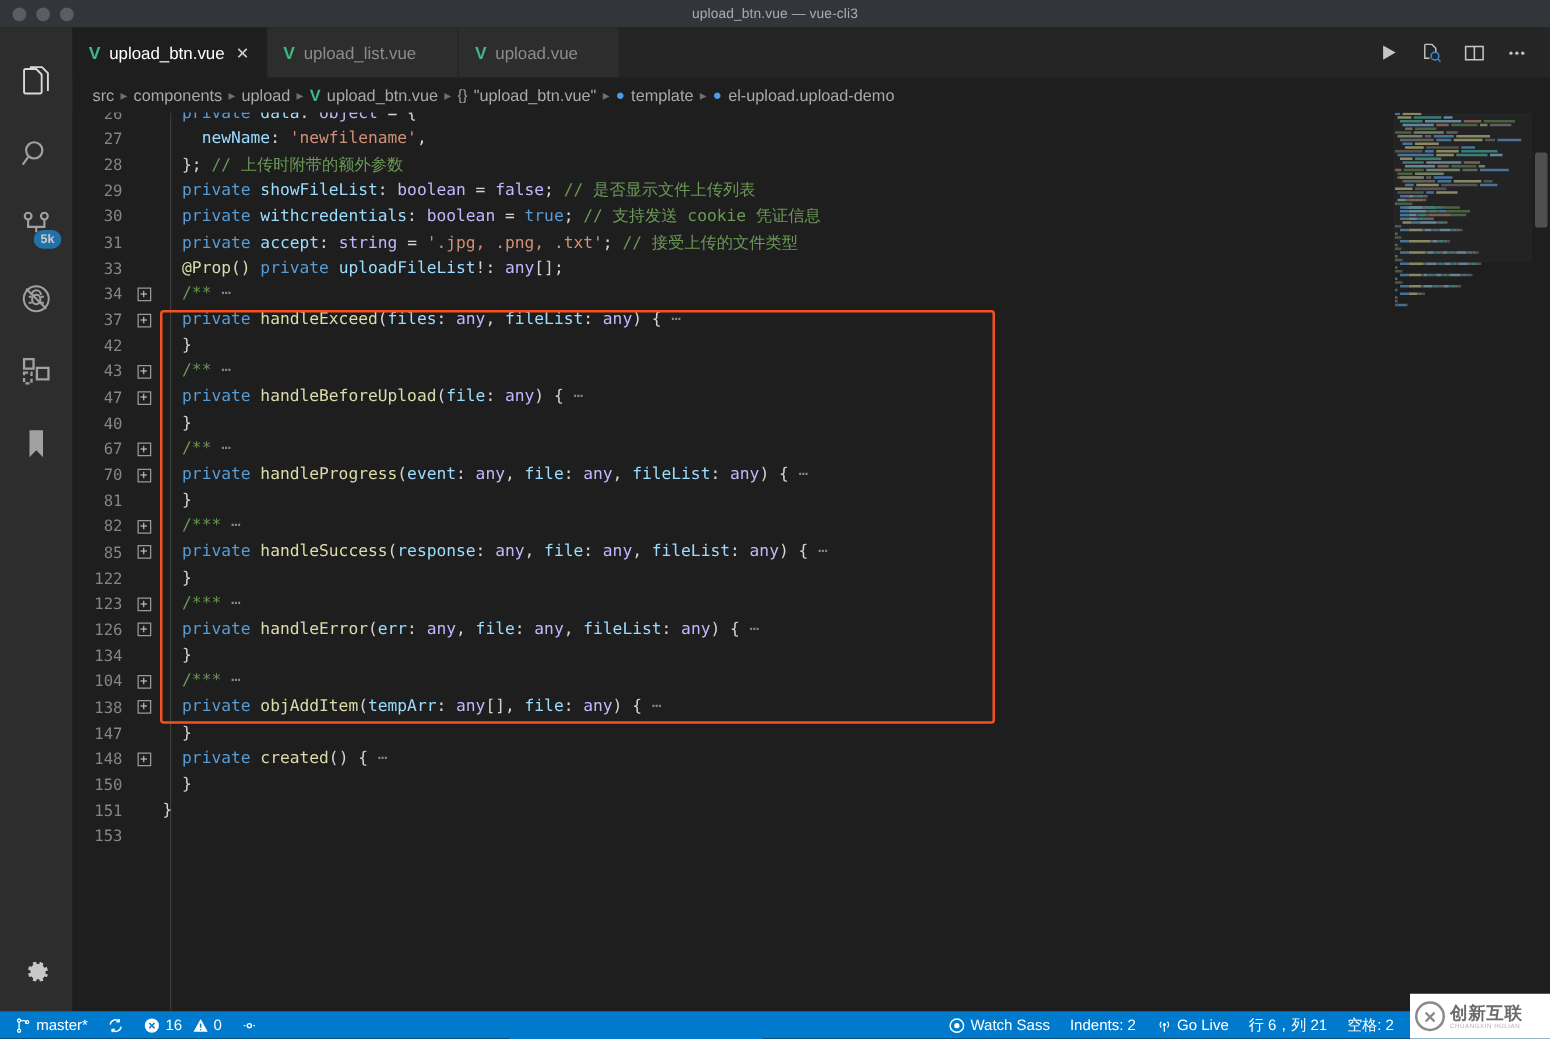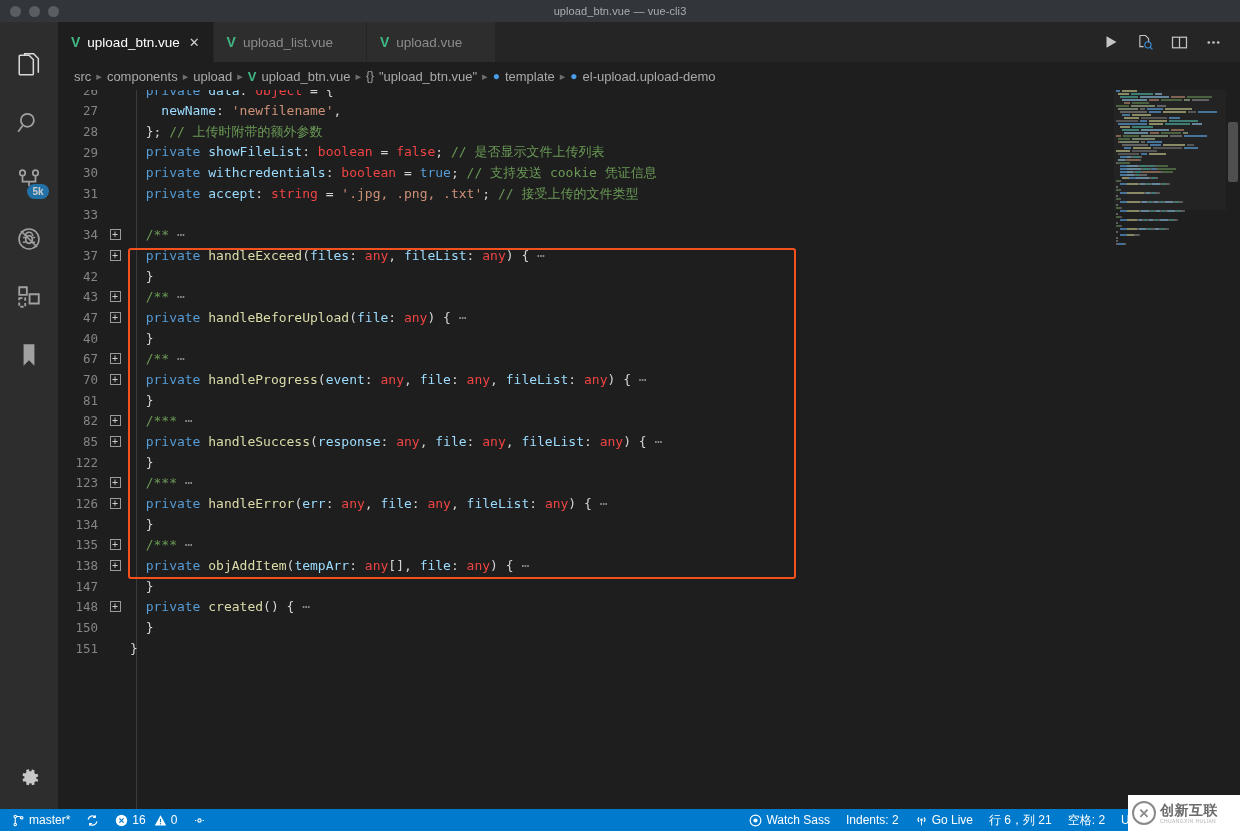--- a/index.html
+++ b/index.html
@@ -91,21 +91,21 @@
     display:inline-block; border:1px solid #9a9a9a; width:11px; height:11px;
     line-height:9px; font-size:10px; color:#cccccc;
   }
   .ctext{ padding-left:4px; color:#d4d4d4; }
   .indent-guide{
     position:absolute; left:78px; top:0; bottom:0; width:1px; background:#3b3b3b;
   }
   
   .kw     { color:#569cd6; }
   .fn     { color:#dcdcaa; }
-  .type   { color:#ef4444; }
+  .type   { color:#c4b5fd; }
   .var    { color:#9cdcfe; }
   .str    { color:#ce9178; }
   .cmt    { color:#6a9955; }
   .punct  { color:#d4d4d4; }
   .tag    { color:#569cd6; }
   .deco   { color:#dcdcaa; }
   .ellip  { color:#8a8a8a; }
 
   
   .hl-box{
@@ -132,21 +132,21 @@
     background:#4f4f4f; border-radius:2px;
   }
 
   
   .statusbar{
     height:22px; background:#007acc; display:flex; align-items:center;
     color:#ffffff; font-size:12px; width:1240px; position:relative;
   }
   .sb-item{ display:flex; align-items:center; gap:4px; padding:0 8px; height:22px; white-space:nowrap;}
   .sb-left{ display:flex; align-items:flex-end; padding-left:4px; }
-  .sb-right{ display:flex; align-items:center; margin-left:auto; padding-right:10px; }
+  .sb-right{ display:flex; align-items:center; margin-left:auto; padding-right:0; }
   .watermark{
     position:absolute; right:0; bottom:0; width:112px; height:36px;
     background:#ffffff; display:flex; align-items:center; gap:4px;
     padding-left:4px; overflow:hidden;
   }
   .wm-circle{
     width:24px; height:24px; border-radius:50%; border:2px solid #8a8a8a;
     display:flex; align-items:center; justify-content:center;
     color:#8a8a8a; font-size:13px; font-weight:bold; flex:0 0 24px;
   }
@@ -320,42 +320,43 @@
 
     <div class="code-area">
       <div class="indent-guide"></div>
       <div class="code-scroll" id="code-scroll">
           <div class="line" style="margin-top: -10px;"><span class="ln">26</span><span class="fold"></span><span class="ctext"><span class="punct">  </span><span class="kw">private</span><span class="punct"> </span><span class="var">data</span><span class="punct">: </span><span class="type">object</span><span class="punct"> = {</span></span></div>
           <div class="line"><span class="ln">27</span><span class="fold"></span><span class="ctext"><span class="punct">    </span><span class="var">newName</span><span class="punct">: </span><span class="str">'newfilename'</span><span class="punct">,</span></span></div>
           <div class="line"><span class="ln">28</span><span class="fold"></span><span class="ctext"><span class="punct">  };</span><span class="cmt"> // 上传时附带的额外参数</span></span></div>
           <div class="line"><span class="ln">29</span><span class="fold"></span><span class="ctext"><span class="punct">  </span><span class="kw">private</span><span class="punct"> </span><span class="var">showFileList</span><span class="punct">: </span><span class="type">boolean</span><span class="punct"> = </span><span class="type">false</span><span class="punct">;</span><span class="cmt"> // 是否显示文件上传列表</span></span></div>
           <div class="line"><span class="ln">30</span><span class="fold"></span><span class="ctext"><span class="punct">  </span><span class="kw">private</span><span class="punct"> </span><span class="var">withcredentials</span><span class="punct">: </span><span class="type">boolean</span><span class="punct"> = </span><span class="kw">true</span><span class="punct">;</span><span class="cmt"> // 支持发送 cookie 凭证信息</span></span></div>
           <div class="line"><span class="ln">31</span><span class="fold"></span><span class="ctext"><span class="punct">  </span><span class="kw">private</span><span class="punct"> </span><span class="var">accept</span><span class="punct">: </span><span class="type">string</span><span class="punct"> = </span><span class="str">'.jpg, .png, .txt'</span><span class="punct">;</span><span class="cmt"> // 接受上传的文件类型</span></span></div>
-          <div class="line"><span class="ln">33</span><span class="fold"></span></div>
+          <div class="line"><span class="ln">33</span><span class="fold"></span><span class="ctext"><span class="punct">  </span><span class="deco">@Prop()</span><span class="punct"> </span><span class="kw">private</span><span class="punct"> </span><span class="var">uploadFileList</span><span class="punct">!: </span><span class="type">any</span><span class="punct">[];</span></span></div>
           <div class="line"><span class="ln">34</span><span class="fold"><span>+</span></span><span class="ctext"><span class="cmt">  /**</span><span class="ellip"> ⋯</span></span></div>
           <div class="line"><span class="ln">37</span><span class="fold"><span>+</span></span><span class="ctext"><span class="punct">  </span><span class="kw">private</span><span class="punct"> </span><span class="fn">handleExceed</span><span class="punct">(</span><span class="var">files</span><span class="punct">: </span><span class="type">any</span><span class="punct">, </span><span class="var">fileList</span><span class="punct">: </span><span class="type">any</span><span class="punct">) {</span><span class="ellip"> ⋯</span></span></div>
           <div class="line"><span class="ln">42</span><span class="fold"></span><span class="ctext"><span class="punct">  }</span></span></div>
           <div class="line"><span class="ln">43</span><span class="fold"><span>+</span></span><span class="ctext"><span class="cmt">  /**</span><span class="ellip"> ⋯</span></span></div>
           <div class="line"><span class="ln">47</span><span class="fold"><span>+</span></span><span class="ctext"><span class="punct">  </span><span class="kw">private</span><span class="punct"> </span><span class="fn">handleBeforeUpload</span><span class="punct">(</span><span class="var">file</span><span class="punct">: </span><span class="type">any</span><span class="punct">) {</span><span class="ellip"> ⋯</span></span></div>
           <div class="line"><span class="ln">40</span><span class="fold"></span><span class="ctext"><span class="punct">  }</span></span></div>
           <div class="line"><span class="ln">67</span><span class="fold"><span>+</span></span><span class="ctext"><span class="cmt">  /**</span><span class="ellip"> ⋯</span></span></div>
           <div class="line"><span class="ln">70</span><span class="fold"><span>+</span></span><span class="ctext"><span class="punct">  </span><span class="kw">private</span><span class="punct"> </span><span class="fn">handleProgress</span><span class="punct">(</span><span class="var">event</span><span class="punct">: </span><span class="type">any</span><span class="punct">, </span><span class="var">file</span><span class="punct">: </span><span class="type">any</span><span class="punct">, </span><span class="var">fileList</span><span class="punct">: </span><span class="type">any</span><span class="punct">) {</span><span class="ellip"> ⋯</span></span></div>
           <div class="line"><span class="ln">81</span><span class="fold"></span><span class="ctext"><span class="punct">  }</span></span></div>
           <div class="line"><span class="ln">82</span><span class="fold"><span>+</span></span><span class="ctext"><span class="cmt">  /***</span><span class="ellip"> ⋯</span></span></div>
           <div class="line"><span class="ln">85</span><span class="fold"><span>+</span></span><span class="ctext"><span class="punct">  </span><span class="kw">private</span><span class="punct"> </span><span class="fn">handleSuccess</span><span class="punct">(</span><span class="var">response</span><span class="punct">: </span><span class="type">any</span><span class="punct">, </span><span class="var">file</span><span class="punct">: </span><span class="type">any</span><span class="punct">, </span><span class="var">fileList</span><span class="punct">: </span><span class="type">any</span><span class="punct">) {</span><span class="ellip"> ⋯</span></span></div>
           <div class="line"><span class="ln">122</span><span class="fold"></span><span class="ctext"><span class="punct">  }</span></span></div>
           <div class="line"><span class="ln">123</span><span class="fold"><span>+</span></span><span class="ctext"><span class="cmt">  /***</span><span class="ellip"> ⋯</span></span></div>
           <div class="line"><span class="ln">126</span><span class="fold"><span>+</span></span><span class="ctext"><span class="punct">  </span><span class="kw">private</span><span class="punct"> </span><span class="fn">handleError</span><span class="punct">(</span><span class="var">err</span><span class="punct">: </span><span class="type">any</span><span class="punct">, </span><span class="var">file</span><span class="punct">: </span><span class="type">any</span><span class="punct">, </span><span class="var">fileList</span><span class="punct">: </span><span class="type">any</span><span class="punct">) {</span><span class="ellip"> ⋯</span></span></div>
           <div class="line"><span class="ln">134</span><span class="fold"></span><span class="ctext"><span class="punct">  }</span></span></div>
-          <div class="line"><span class="ln">135</span><span class="fold"><span>+</span></span><span class="ctext"><span class="cmt">  /***</span><span class="ellip"> ⋯</span></span></div>
+          <div class="line"><span class="ln">104</span><span class="fold"><span>+</span></span><span class="ctext"><span class="cmt">  /***</span><span class="ellip"> ⋯</span></span></div>
           <div class="line"><span class="ln">138</span><span class="fold"><span>+</span></span><span class="ctext"><span class="punct">  </span><span class="kw">private</span><span class="punct"> </span><span class="fn">objAddItem</span><span class="punct">(</span><span class="var">tempArr</span><span class="punct">: </span><span class="type">any</span><span class="punct">[], </span><span class="var">file</span><span class="punct">: </span><span class="type">any</span><span class="punct">) {</span><span class="ellip"> ⋯</span></span></div>
           <div class="line"><span class="ln">147</span><span class="fold"></span><span class="ctext"><span class="punct">  }</span></span></div>
           <div class="line"><span class="ln">148</span><span class="fold"><span>+</span></span><span class="ctext"><span class="punct">  </span><span class="kw">private</span><span class="punct"> </span><span class="fn">created</span><span class="punct">() {</span><span class="ellip"> ⋯</span></span></div>
           <div class="line"><span class="ln">150</span><span class="fold"></span><span class="ctext"><span class="punct">  }</span></span></div>
           <div class="line"><span class="ln">151</span><span class="fold"></span><span class="ctext"><span class="punct">}</span></span></div>
+          <div class="line"><span class="ln">153</span><span class="fold"></span><span class="ctext"></span></div>
         </div>
       <div class="hl-box" id="hl-box" style="left: 70px; top: 158px; height: 331px; width: 668px; border-color: rgb(244, 81, 30);"></div>
       <div class="minimap" id="minimap">
         <div class="mm-slider"></div>
       <div class="mm-line" style="padding-left: 2px;"><span class="mm-seg" style="width: 4px; margin-right: 2px; background: rgb(74, 127, 174);"></span><span class="mm-seg" style="width: 15px; margin-right: 2px; background: rgb(154, 154, 110);"></span></div>
           <div class="mm-line" style="padding-left: 4px;"><span class="mm-seg" style="width: 11px; margin-right: 2px; background: rgb(154, 154, 110);"></span><span class="mm-seg" style="width: 22px; margin-right: 2px; background: rgb(60, 140, 128);"></span><span class="mm-seg" style="width: 7px; margin-right: 2px; background: rgb(111, 150, 174);"></span></div>
           <div class="mm-line" style="padding-left: 6px;"><span class="mm-seg" style="width: 18px; margin-right: 2px; background: rgb(60, 140, 128);"></span><span class="mm-seg" style="width: 29px; margin-right: 2px; background: rgb(111, 150, 174);"></span><span class="mm-seg" style="width: 14px; margin-right: 2px; background: rgb(142, 106, 87);"></span><span class="mm-seg" style="width: 25px; margin-right: 2px; background: rgb(77, 107, 66);"></span></div>
           <div class="mm-line" style="padding-left: 8px;"><span class="mm-seg" style="width: 25px; margin-right: 2px; background: rgb(111, 150, 174);"></span><span class="mm-seg" style="width: 10px; margin-right: 2px; background: rgb(142, 106, 87);"></span><span class="mm-seg" style="width: 21px; margin-right: 2px; background: rgb(77, 107, 66);"></span><span class="mm-seg" style="width: 6px; margin-right: 2px; background: rgb(125, 143, 115);"></span><span class="mm-seg" style="width: 17px; margin-right: 2px; background: rgb(106, 106, 106);"></span></div>
           <div class="mm-line" style="padding-left: 10px;"><span class="mm-seg" style="width: 6px; margin-right: 2px; background: rgb(142, 106, 87);"></span><span class="mm-seg" style="width: 17px; margin-right: 2px; background: rgb(77, 107, 66);"></span></div>
           <div class="mm-line" style="padding-left: 2px;"><span class="mm-seg" style="width: 13px; margin-right: 2px; background: rgb(77, 107, 66);"></span><span class="mm-seg" style="width: 24px; margin-right: 2px; background: rgb(125, 143, 115);"></span><span class="mm-seg" style="width: 9px; margin-right: 2px; background: rgb(106, 106, 106);"></span></div>

